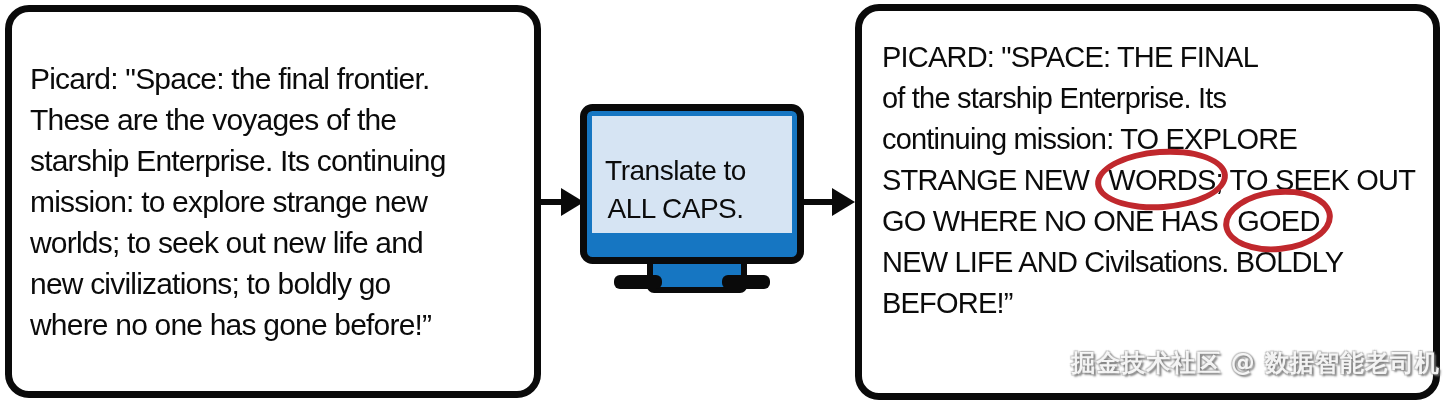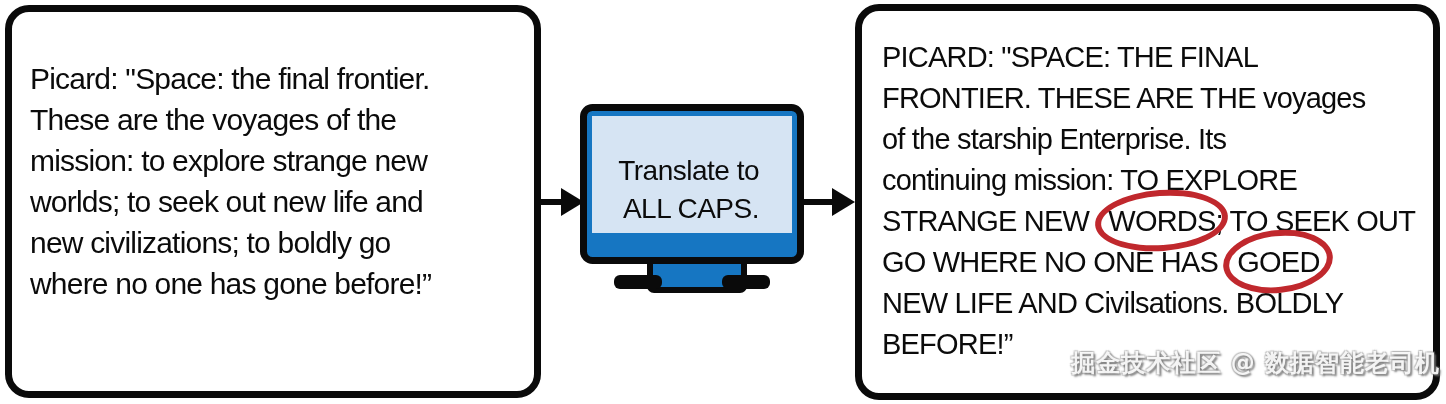--- a/index.html
+++ b/index.html
@@ -54,21 +54,21 @@
   
   .flow-arrow { position: absolute; }
   .arrow-left  { left: 537px; top: 186px; }
   .arrow-right { left: 802px; top: 186px; }
 
   
   .monitor { position: absolute; left: 580px; top: 104px; width: 224px; height: 194px; }
   .monitor-label {
     position: absolute;
     left: 12px; top: 48px; width: 167px;
-    text-align: right;
+    text-align: center;
     color: #0b0b0b;
     font-size: 28px;
     line-height: 38px;
     letter-spacing: -0.5px;
   }
 
   
   .watermark {
     position: absolute;
     right: 6px; top: 347px;
@@ -87,20 +87,21 @@
 </style>
 </head>
 <body>
 
 <div class="stage">
 
   <div class="round-box box-left">
     <div class="text-block">
       <div class="line">Picard: "Space: the final frontier.</div>
       <div class="line">These are the voyages of the</div>
+      <div class="line">starship Enterprise. Its continuing</div>
       <div class="line">mission: to explore strange new</div>
       <div class="line">worlds; to seek out new life and</div>
       <div class="line">new civilizations; to boldly go</div>
       <div class="line">where no one has gone before!”</div>
     </div>
   </div>
 
   <svg class="flow-arrow arrow-left" width="48" height="32" viewBox="0 0 48 32">
     <line x1="0" y1="16" x2="26" y2="16" stroke="#0a0a0a" stroke-width="6"></line>
     <polygon points="24,2 24,30 47,16" fill="#0a0a0a"></polygon>
@@ -128,23 +129,20 @@
     <line x1="0" y1="16" x2="32" y2="16" stroke="#0a0a0a" stroke-width="6"></line>
     <polygon points="30,2 30,30 53,16" fill="#0a0a0a"></polygon>
   </svg>
 
   <div class="round-box box-right">
     <div class="text-block">
       <div class="line">
         <span>PICARD: "SPACE: THE FINAL</span>
       </div>
       <div class="line">
-        <span>FRONTIER. THESE ARE THE voyages</span>
-      </div>
-      <div class="line">
         <span>of the starship Enterprise. Its</span>
       </div>
       <div class="line">
         <span>continuing mission: TO EXPLORE</span>
       </div>
       <div class="line">
         <span>STRANGE NEW </span><span class="circled">WORDS</span><span>; TO SEEK OUT</span>
       </div>
       <div class="line">
         <span>GO WHERE NO ONE HAS </span><span class="circled tilt-more">GOED</span>

